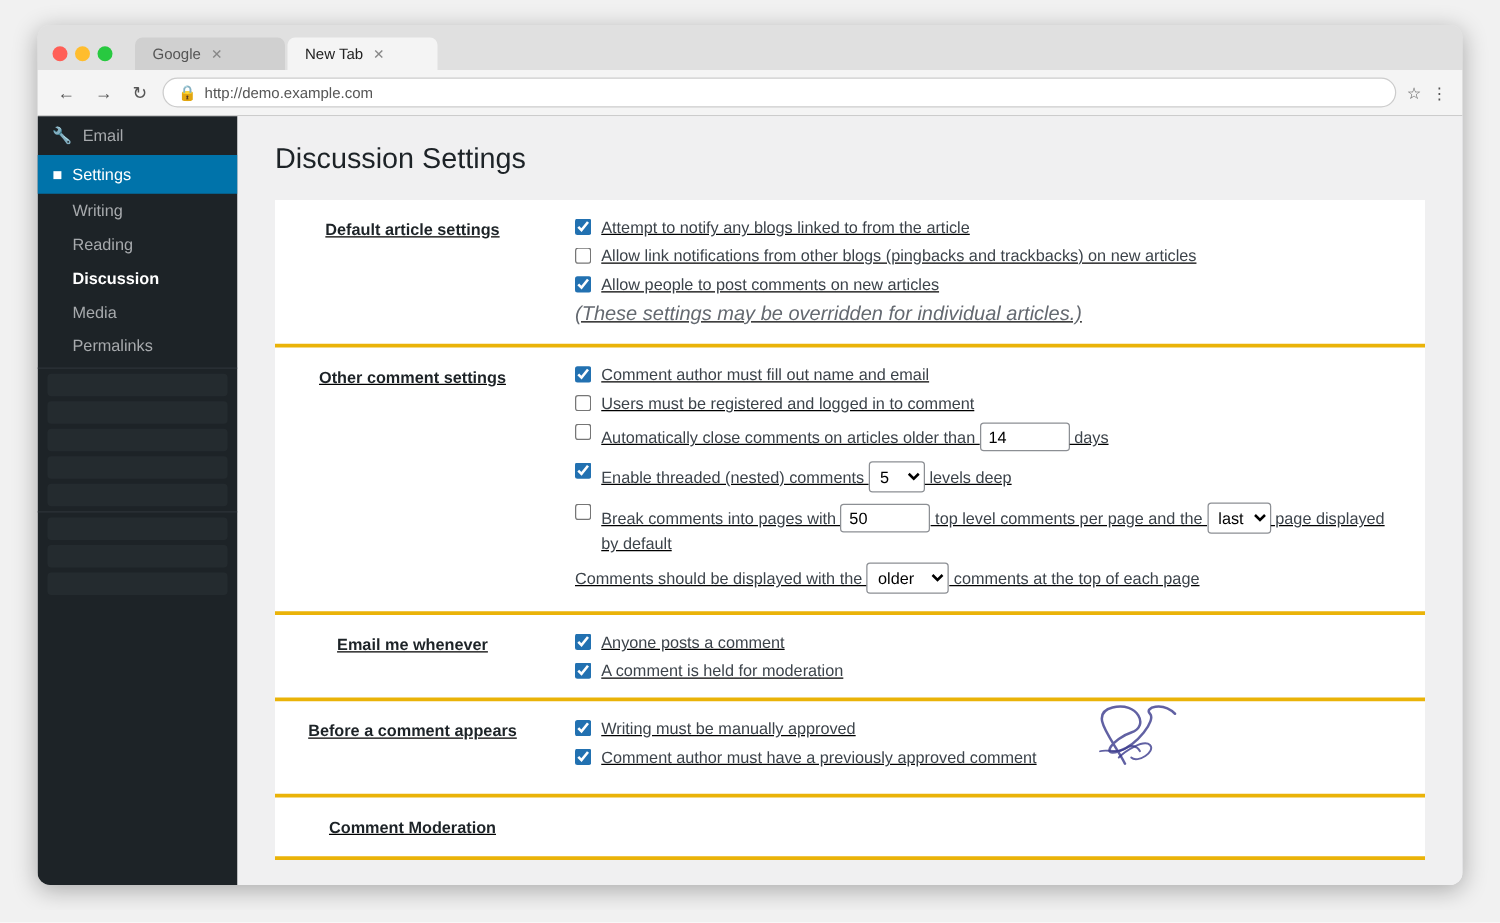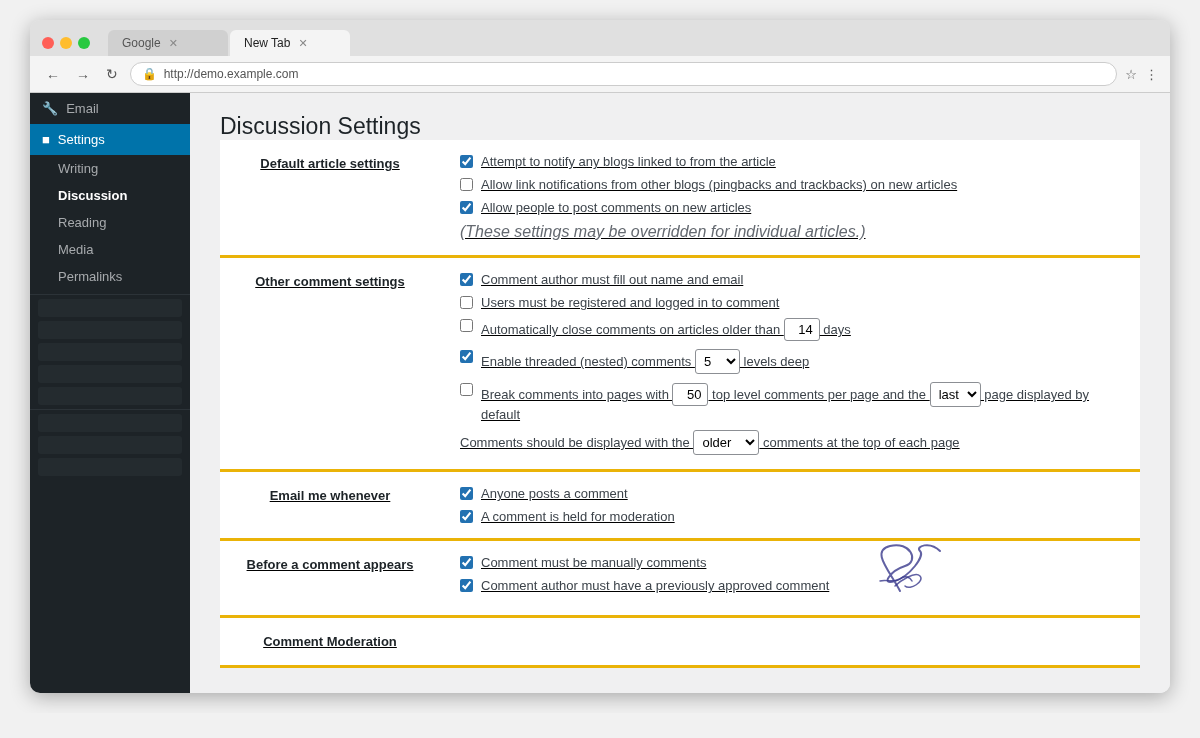--- a/index.html
+++ b/index.html
@@ -138,20 +138,21 @@
       flex: 1;
       padding: 20px 30px;
       background: #f0f0f1;
       overflow-y: auto;
     }
 
     .page-title {
       font-size: 23px;
       font-weight: 400;
       color: #1d2327;
+      margin-bottom: 20px;
     }
 
     .settings-table {
       width: 100%;
       border-collapse: collapse;
       background: #fff;
     }
     .settings-row {
       border-bottom: 3px solid #eab308;
       text-decoration: underline;
@@ -183,26 +184,26 @@
       flex-shrink: 0;
       accent-color: #2271b1;
     }
     .note-text {
       font-style: italic;
       color: #646970;
       font-size: 16px;
       margin-top: 4px;
     }
     .inline-input {
-      width: 36px;
+      width: 72px;
       border: 1px solid #8c8f94;
       border-radius: 3px;
       padding: 3px 6px;
       font-size: 13px;
-      text-align: right;
+      text-align: left;
     }
     .inline-select {
       border: 1px solid #8c8f94;
       border-radius: 3px;
       padding: 3px 4px;
       font-size: 13px;
       background: #fff;
     }
   </style>
 </head>
@@ -248,22 +249,22 @@
     <div class="sidebar">
       <div class="sidebar-item">
         <span>🔧</span>
         <span>Email</span>
       </div>
       <div class="sidebar-item active">
         <span>■</span>
         <span>Settings</span>
       </div>
       <div class="sidebar-sub">Writing</div>
+      <div class="sidebar-sub">Reading</div>
       <div class="sidebar-sub active">Discussion</div>
-      <div class="sidebar-sub">Reading</div>
       <div class="sidebar-sub">Media</div>
       <div class="sidebar-sub">Permalinks</div>
       <div class="sidebar-divider"></div>
       <div class="sidebar-blurred"></div>
       <div class="sidebar-blurred"></div>
       <div class="sidebar-blurred"></div>
       <div class="sidebar-blurred"></div>
       <div class="sidebar-blurred"></div>
       <div class="sidebar-divider"></div>
       <div class="sidebar-blurred"></div>
@@ -358,21 +359,21 @@
               <label>A comment is held for moderation</label>
             </div>
           </td>
         </tr>
 
         <tr class="settings-row">
           <th class="settings-label">Before a comment appears</th>
           <td class="settings-content" style="position:relative;">
             <div class="checkbox-row">
               <input type="checkbox" checked="" style="">
-              <label>Comment must be manually comments</label>
+              <label>Writing must be manually approved</label>
             </div>
             <div class="checkbox-row">
               <input type="checkbox" checked="" style="">
               <label>Comment author must have a previously approved comment</label>
             </div>
 
             <svg style="position:absolute;top:-10px;right:180px;pointer-events:none;" width="120" height="70" viewBox="0 0 120 70">
               <path d="M60,60 C50,40 30,20 50,15 C70,10 80,30 65,35 C50,40 40,55 55,50 C70,45 85,25 80,20 C75,15 90,10 100,20" stroke="#3a3a8c" stroke-width="2" fill="none" stroke-linecap="round" stroke-linejoin="round" opacity="0.8"></path>
               <path d="M55,55 C60,50 75,40 80,45 C85,50 70,60 65,55" stroke="#3a3a8c" stroke-width="1.5" fill="none" stroke-linecap="round" opacity="0.8"></path>
               <path d="M40,50 C45,48 55,52 60,48 C65,44 70,46 72,50" stroke="#3a3a8c" stroke-width="1.5" fill="none" stroke-linecap="round" opacity="0.8"></path>

